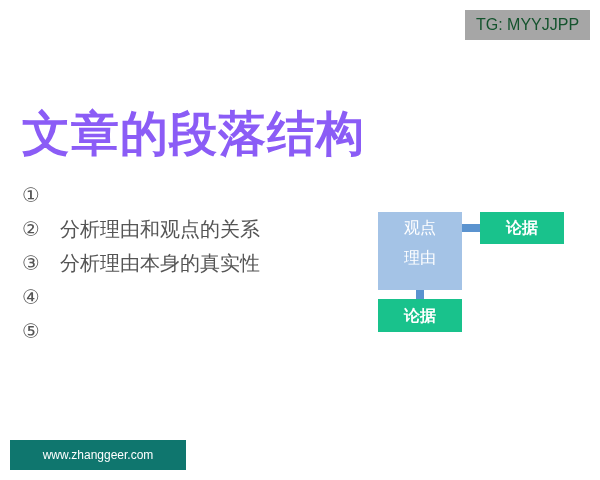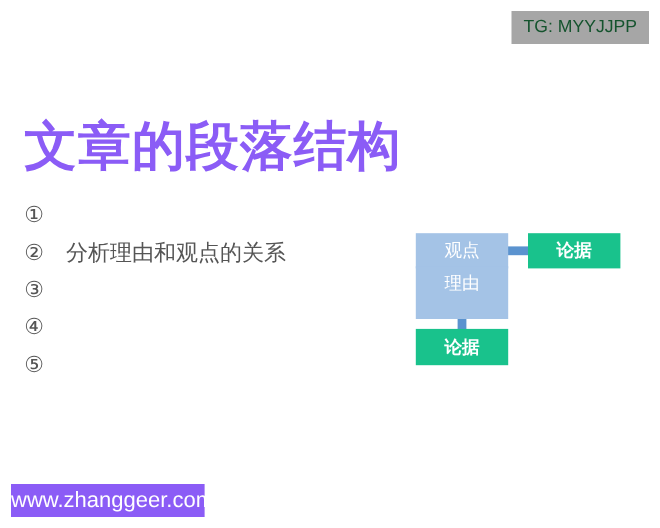--- a/index.html
+++ b/index.html
@@ -8,41 +8,42 @@
     .tag { position: absolute; left: 465px; top: 10px; width: 125px; height: 30px; background: #a6a6a6;
       color: #14532d; font-family: "Liberation Sans", sans-serif; font-size: 16px; line-height: 30px; text-align: center; }
     .title { position: absolute; left: 22px; top: 108px; font-size: 48px; font-weight: bold; color: #8b5cf6;
       letter-spacing: 1px; line-height: 50px; }
     .list { position: absolute; left: 22px; top: 178px; margin: 0; padding: 0; list-style: none; }
     .list li { height: 34px; line-height: 34px; font-size: 20px; color: #555555; display: flex; }
     .list .num { width: 38px; display: inline-block; }
     .box { position: absolute; color: #ffffff; font-size: 16px; text-align: center; }
     .box.blue { background: #a4c3e6; }
     .box.green { background: #19c28c; font-weight: bold; }
-    .footer { position: absolute; left: 10px; top: 440px; width: 176px; height: 30px; background: #8b5cf6;
-      color: #ffffff; font-family: "Liberation Sans", sans-serif; font-size: 20px; line-height: 30px; text-align: center; }
+    .footer { position: absolute; left: 10px; top: 440px; width: 176px; height: 30px; background: #0f766e;
+      color: #ffffff; font-family: "Liberation Sans", sans-serif; font-size: 12px; line-height: 30px; text-align: center; }
     svg.arrows { position: absolute; left: 0; top: 0; }
   </style>
 </head>
 <body>
 
 <div class="tag">TG: MYYJJPP</div>
 
 <div class="title">文章的段落结构</div>
 
 <ul class="list">
   <li>
       <span class="num">①</span>
     </li>
   <li>
       <span class="num">②</span>
       <span>分析理由和观点的关系</span>
     </li>
   <li>
       <span class="num">③</span>
+      <span>分析理由本身的真实性</span>
     </li>
   <li>
       <span class="num">④</span>
     </li>
   <li>
       <span class="num">⑤</span>
     </li>
 </ul>
 
 <svg class="arrows" width="600" height="480">

